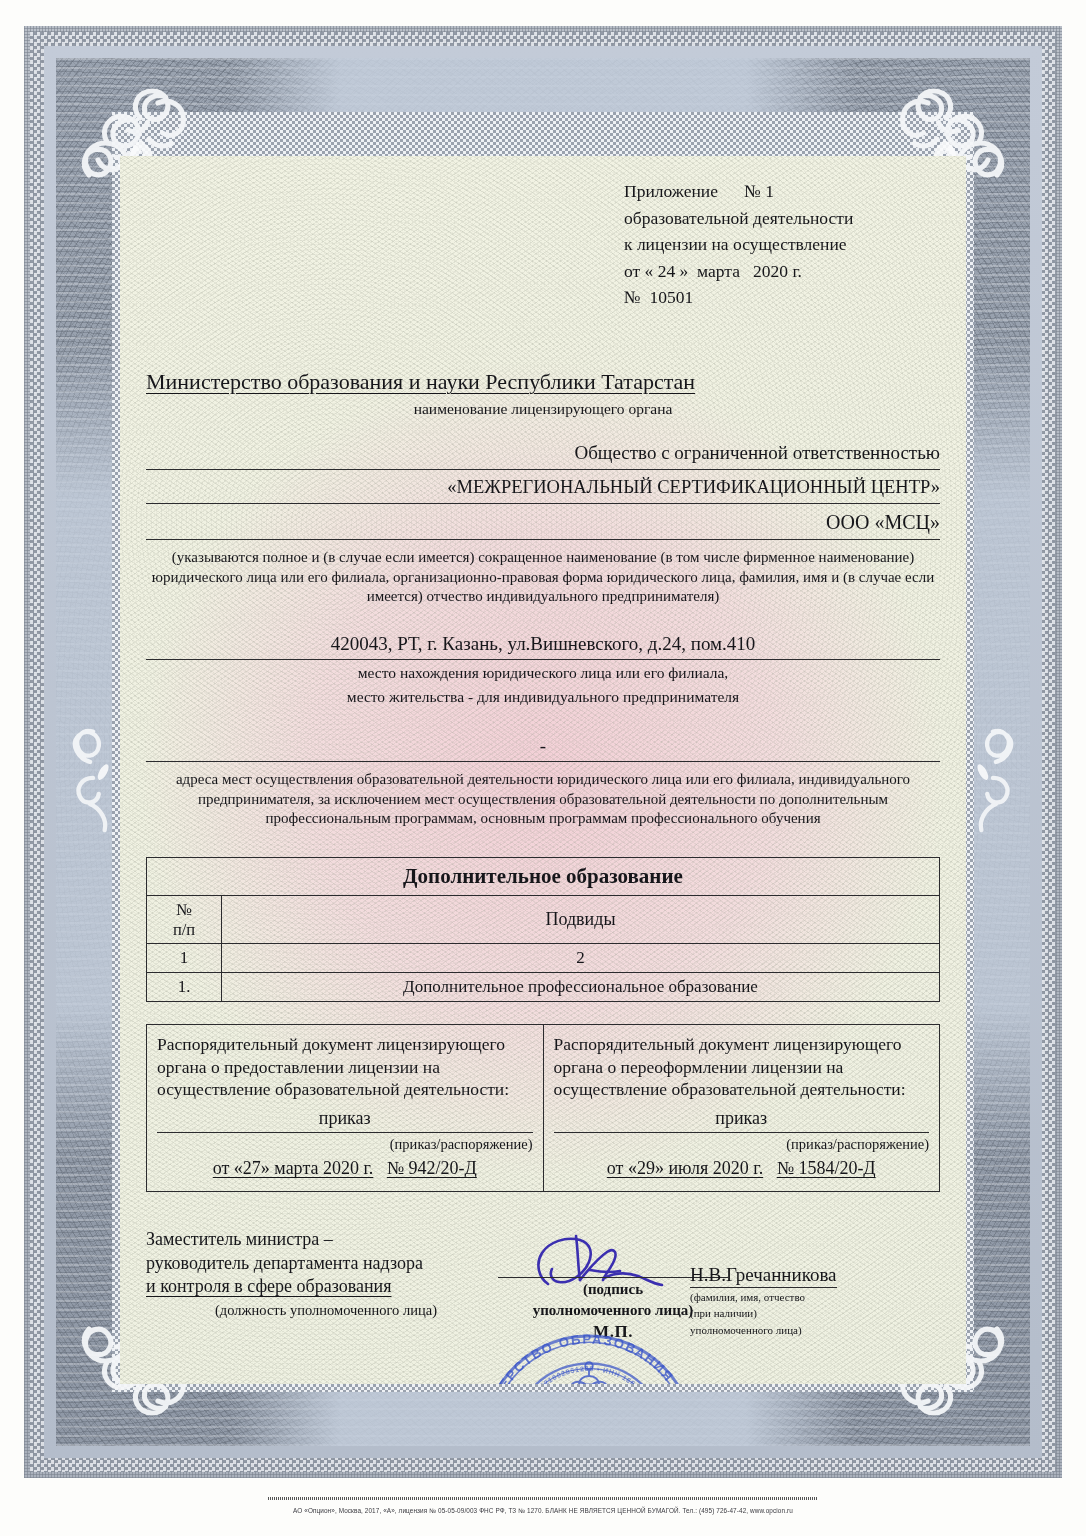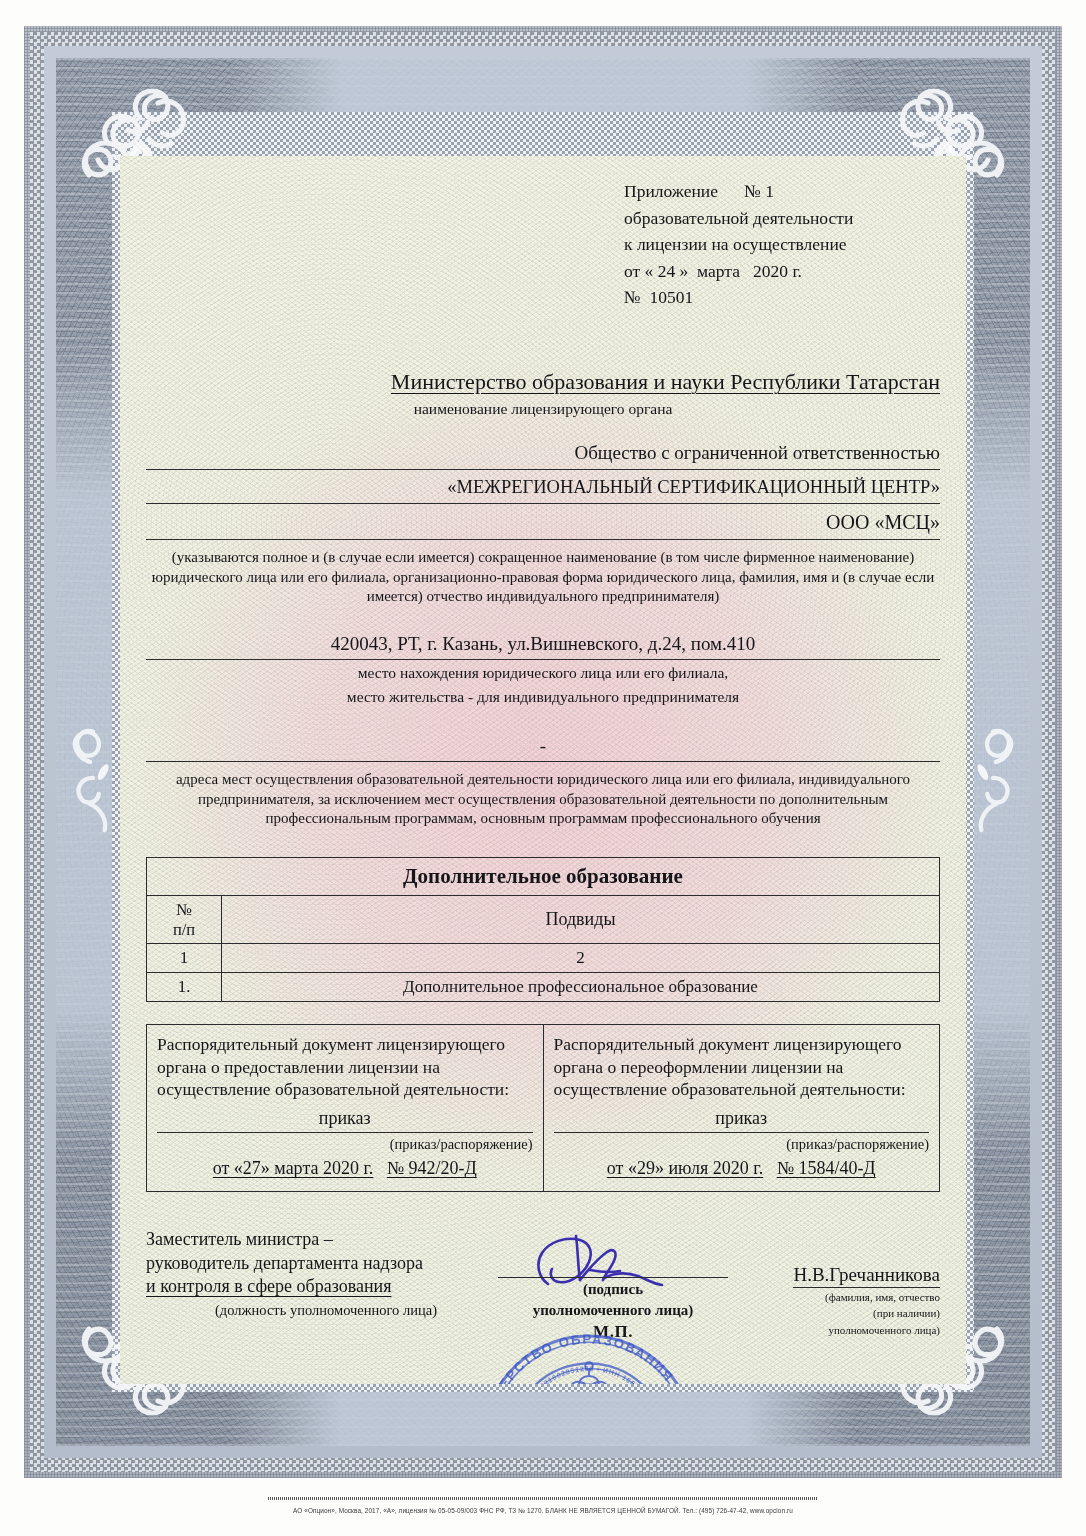--- a/index.html
+++ b/index.html
@@ -78,21 +78,21 @@
   }
 
   .content{position:relative;z-index:3;padding:22px 26px 0 26px;color:#16161a;}
 
   
   .hdr{margin-left:478px;font-size:17.5px;line-height:1.52;}
   .hdr .row{white-space:pre;}
 
   
   .ministry{
-    text-align:right;font-size:22px;margin-top:58px;
+    text-align:left;font-size:22px;margin-top:58px;
     text-decoration:underline;text-underline-offset:4px;text-decoration-thickness:1px;
   }
   .caption{text-align:center;font-size:15.5px;margin-top:5px;}
   .caption.tight{margin-top:3px;line-height:1.33;}
 
   
   .orgline{text-align:right;font-size:19px;padding-bottom:5px;border-bottom:1.4px solid #2b2b2e;margin-top:24px;}
   .orgline.n2{font-size:18.5px;margin-top:7px;}
   .orgline.n3{font-size:20px;margin-top:7px;}
 
@@ -120,21 +120,21 @@
 
   
   .sig{position:relative;margin-top:36px;height:210px;}
   .sig-left{position:absolute;left:0;top:0;width:360px;font-size:18px;line-height:1.32;}
   .sig-left .u{text-decoration:underline;text-underline-offset:4px;}
   .sig-left .cap{font-size:14.5px;text-align:center;margin-top:2px;}
   .sig-mid{position:absolute;left:352px;top:48px;width:230px;text-align:center;font-weight:bold;}
   .sig-line{border-bottom:1.2px solid #2b2b2e;height:1px;}
   .sig-mid .cap{font-size:15px;line-height:1.25;margin-top:2px;}
   .mp{font-size:17px;margin-top:3px;letter-spacing:.5px;}
-  .sig-right{position:absolute;right:0;top:36px;width:250px;text-align:right;}
+  .sig-right{position:absolute;right:0;top:36px;width:250px;text-align:left;}
   .sig-right .name{font-size:19px;border-bottom:1.2px solid #2b2b2e;display:inline-block;padding-bottom:1px;}
   .sig-right .cap{font-size:11px;line-height:1.32;margin-top:2px;}
 
   .signature{position:absolute;left:372px;top:-10px;}
   .seal{position:absolute;left:318px;top:88px;}
   .series{position:absolute;right:10px;bottom:6px;font-size:23px;letter-spacing:1.2px;z-index:6;}
 
   
   .footer{
     position:absolute;left:0;right:0;bottom:22px;text-align:center;
@@ -305,21 +305,21 @@
             <u>от «27» марта 2020 г.</u>
             &nbsp; <u>№ 942/20-Д</u>
           </div>
         </div>
         <div class="box">
           <div>Распорядительный документ лицензирующего органа о переоформлении лицензии на осуществление образовательной деятельности:</div>
           <div class="ord">приказ</div>
           <div class="ordcap">(приказ/распоряжение)</div>
           <div class="orddate">
             <u>от «29» июля 2020 г.</u>
-            &nbsp; <u>№ 1584/40-Д</u>
+            &nbsp; <u>№ 1584/20-Д</u>
           </div>
         </div>
       </div>
 
       <div class="sig">
 
         <div class="sig-left">
           <div>Заместитель министра –</div>
           <div>руководитель департамента надзора</div>
           <div class="u">и контроля в сфере образования</div>

